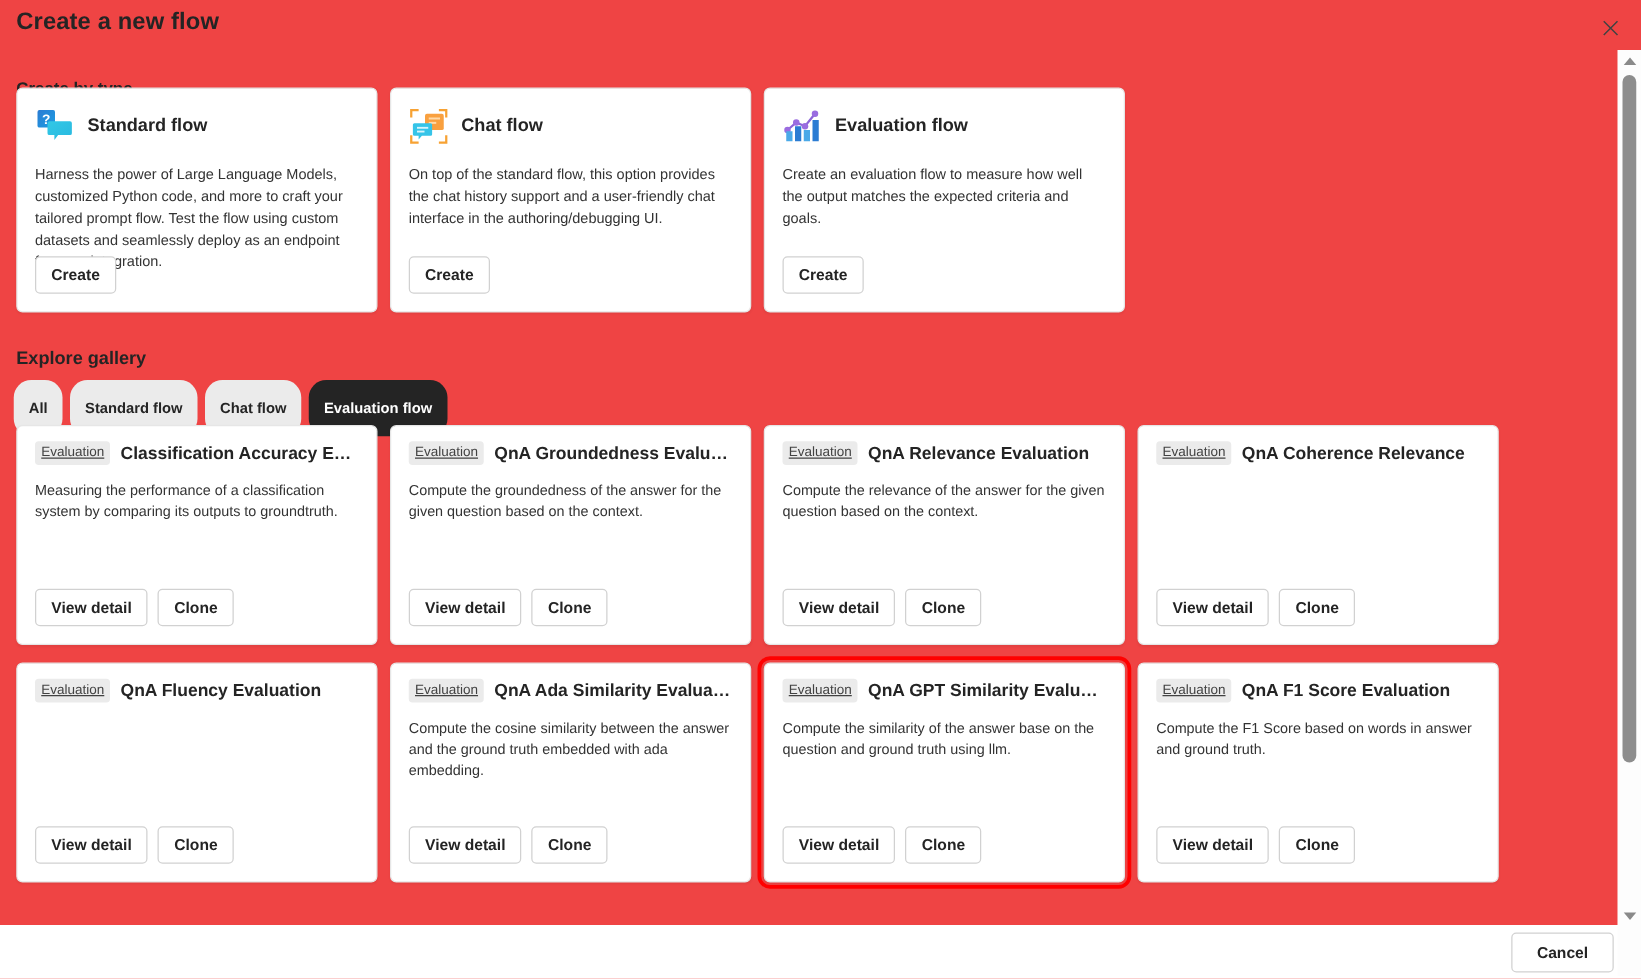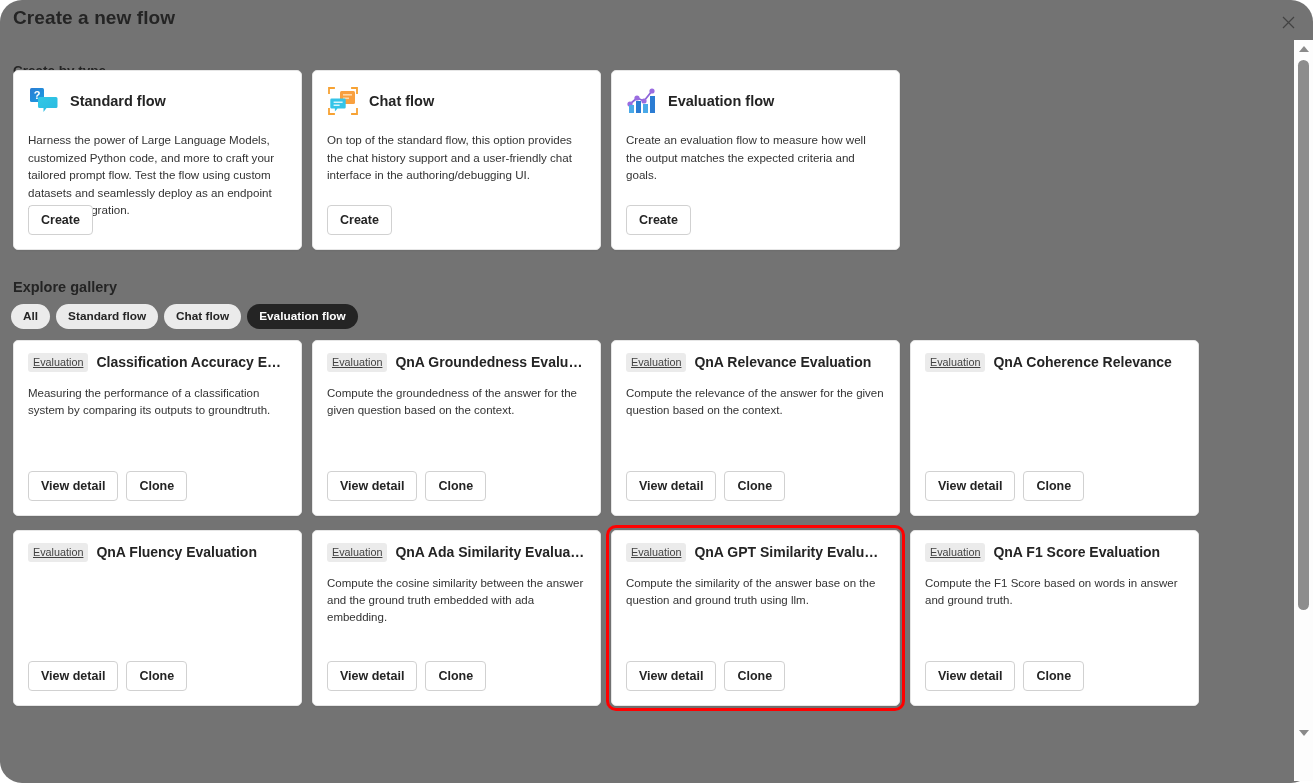--- a/index.html
+++ b/index.html
@@ -3,21 +3,21 @@
 <meta charset="utf-8">
 <style>
   * { box-sizing: border-box; margin: 0; padding: 0; }
   html, body {
     width: 1313px; height: 783px;
     background: #ffffff;
     font-family: "Liberation Sans", sans-serif;
     color: #242424;
     overflow: hidden;
   }
-  #root { position: relative; width: 1313px; height: 783px; background:#737373;border-radius:22px; }
+  #root { position: relative; width: 1313px; height: 783px; background:#ef4444; }
 
   
   .dlg-title {
     position: absolute; left: 13px; top: 7px;
     font-size: 19px; font-weight: 600; letter-spacing: .1px; color: #242424;
   }
   .close-btn {
     position: absolute; right: 11px; top: 8px;
     width: 28px; height: 28px;
     display: flex; align-items: center; justify-content: center;
@@ -56,21 +56,21 @@
   }
   .type-card .btn.create-btn { position: absolute; left: 14px; bottom: 14px; }
 
   
   .pill-row { position: absolute; left: 11px; top: 304px; display: flex; gap: 6px; }
   .pill {
     font-family: "Liberation Sans", sans-serif;
     font-size: 11.8px; font-weight: 600;
     background: #ebebeb; color: #242424;
     border: none; border-radius: 14px;
-    padding: 5px 12px; cursor: pointer; line-height: 1.3;
+    padding: 15px 12px; cursor: pointer; line-height: 1.3;
   }
   .pill.selected { background: #242424; color: #ffffff; }
 
   
   .gallery { position: absolute; left: 13px; top: 340px; width: 1205px; }
   .gallery-row { display: flex; gap: 10px; margin-bottom: 14px; }
   .g-card {
     width: 289px; height: 176px; position: relative;
     border: 1px solid #e6e6e6; border-radius: 5px; background: #fff;
     box-shadow: 0 1px 2px rgba(0,0,0,0.06);
@@ -306,20 +306,23 @@
           </div>
           <div class="g-desc">Compute the F1 Score based on words in answer and ground truth.</div>
           <div class="g-actions">
             <button class="btn">View detail</button>
             <button class="btn">Clone</button>
           </div>
         </div>
       </div>
     </div>
 
+  <div class="footer">
+    <button class="btn cancel-btn">Cancel</button>
+  </div>
 
   <div class="scrollbar">
     <div class="sb-arrow up">
       <i></i>
     </div>
     <div class="sb-thumb"></div>
     <div class="sb-arrow down">
       <i></i>
     </div>
   </div>

